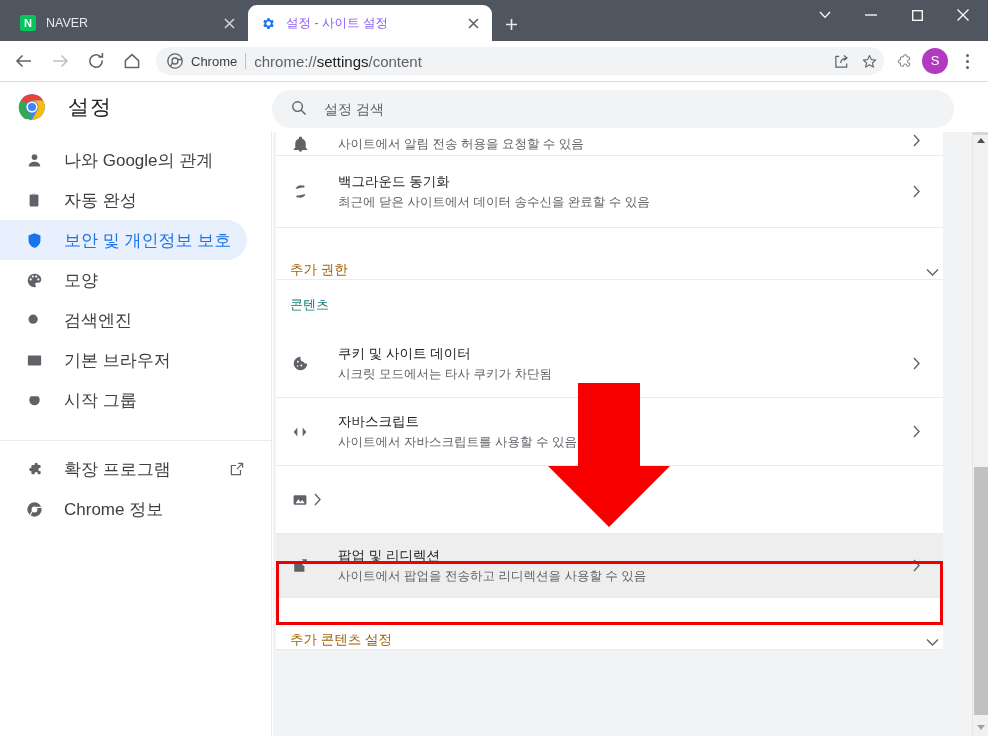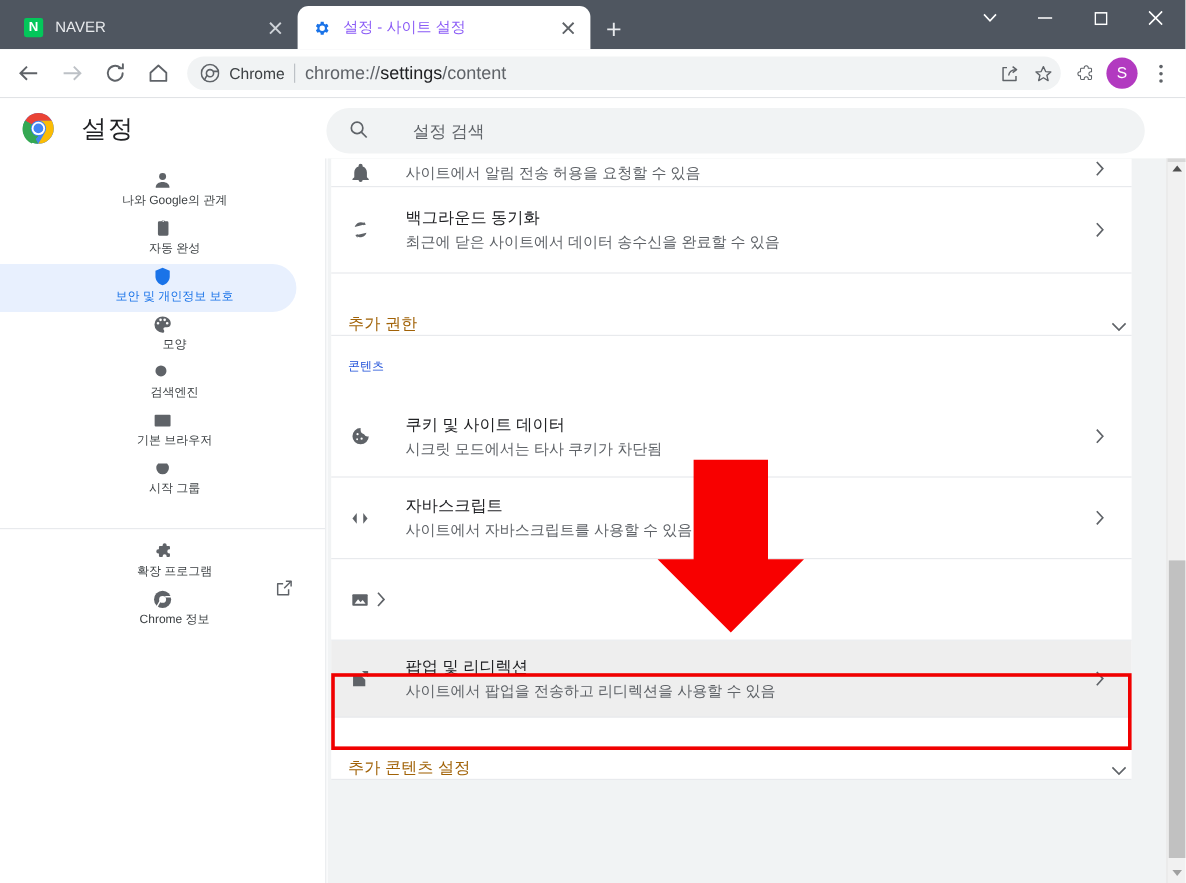--- a/index.html
+++ b/index.html
@@ -132,41 +132,41 @@
     position: absolute; left: 0; top: 0; width: 988px; height: 50px;
     display: flex; align-items: center; background: #fff;
   }
   #chrome-logo { margin-left: 18px; width: 28px; height: 28px; flex: 0 0 28px; }
   #settings-title {
     margin-left: 22px; font-size: 21px; color: #202124; letter-spacing: 1px;
   }
   #search-wrap {
     position: absolute; left: 272px; top: 8px; width: 682px; height: 38px;
     background: #f1f3f4; border-radius: 20px;
-    display: flex; align-items: center; gap: 20px;
+    display: flex; align-items: center;
   }
   #search-icon { margin-left: 19px; width: 18px; height: 18px; flex: 0 0 18px; }
   #search-icon svg { stroke: #5f6368; }
   #search-input {
     margin-left: 15px; border: none; background: transparent; outline: none;
     font-size: 14px; color: #5f6368; flex: 1 1 auto; height: 36px;
     font-family: "Liberation Sans", "DejaVu Sans", sans-serif;
   }
   #search-input::placeholder { color: #5f6368; }
 
   
   #sidebar {
     position: absolute; left: 0; top: 50px; width: 272px; height: 604px;
     background: #fff; border-right: 1px solid #e8eaed; padding-top: 8px;
     overflow: hidden;
   }
   .side-item {
     height: 40px; margin-right: 24px; padding-left: 24px;
     display: flex; align-items: center;
-    border-radius: 0 20px 20px 0; color: #3c4043; font-size: 10px; flex-direction: column;
+    border-radius: 0 20px 20px 0; color: #3c4043; font-size: 17px;
   }
   .side-item .si-icon {
     width: 20px; height: 20px; flex: 0 0 20px;
     display: flex; align-items: center; justify-content: center;
   }
   .side-item .si-icon svg { fill: #5f6368; stroke: none; }
   .side-item .si-label { margin-left: 20px; white-space: nowrap; }
   .side-item.active { background: #e8f0fe; color: #1a73e8; }
   .side-item.active .si-icon svg { fill: #1a73e8; }
   .side-spacer { height: 12px; }
@@ -215,21 +215,21 @@
   .section-row {
     position: relative; height: 52px; padding: 0 4px 0 14px;
     display: flex; align-items: flex-end; justify-content: space-between;
     border-bottom: 1px solid #e8eaed; font-size: 13.5px; color: #a16207;
   }
   .section-row .chev { width: 14px; height: 14px; display: flex; align-items: center; justify-content: center; }
   .section-row .chev svg { stroke: #5f6368; fill: none; }
 
   .group-label {
     height: 50px; padding-left: 14px; display: flex; align-items: center;
-    font-size: 10px; color: #1d4ed8;
+    font-size: 13px; color: #0f766e;
   }
 
   .row-highlight { background: #eeeeee; }
 
   
   #red-box {
     position: absolute; left: 276px; top: 561px; width: 667px; height: 64px;
     border: 3px solid #f00000; pointer-events: none; z-index: 40;
   }
 

